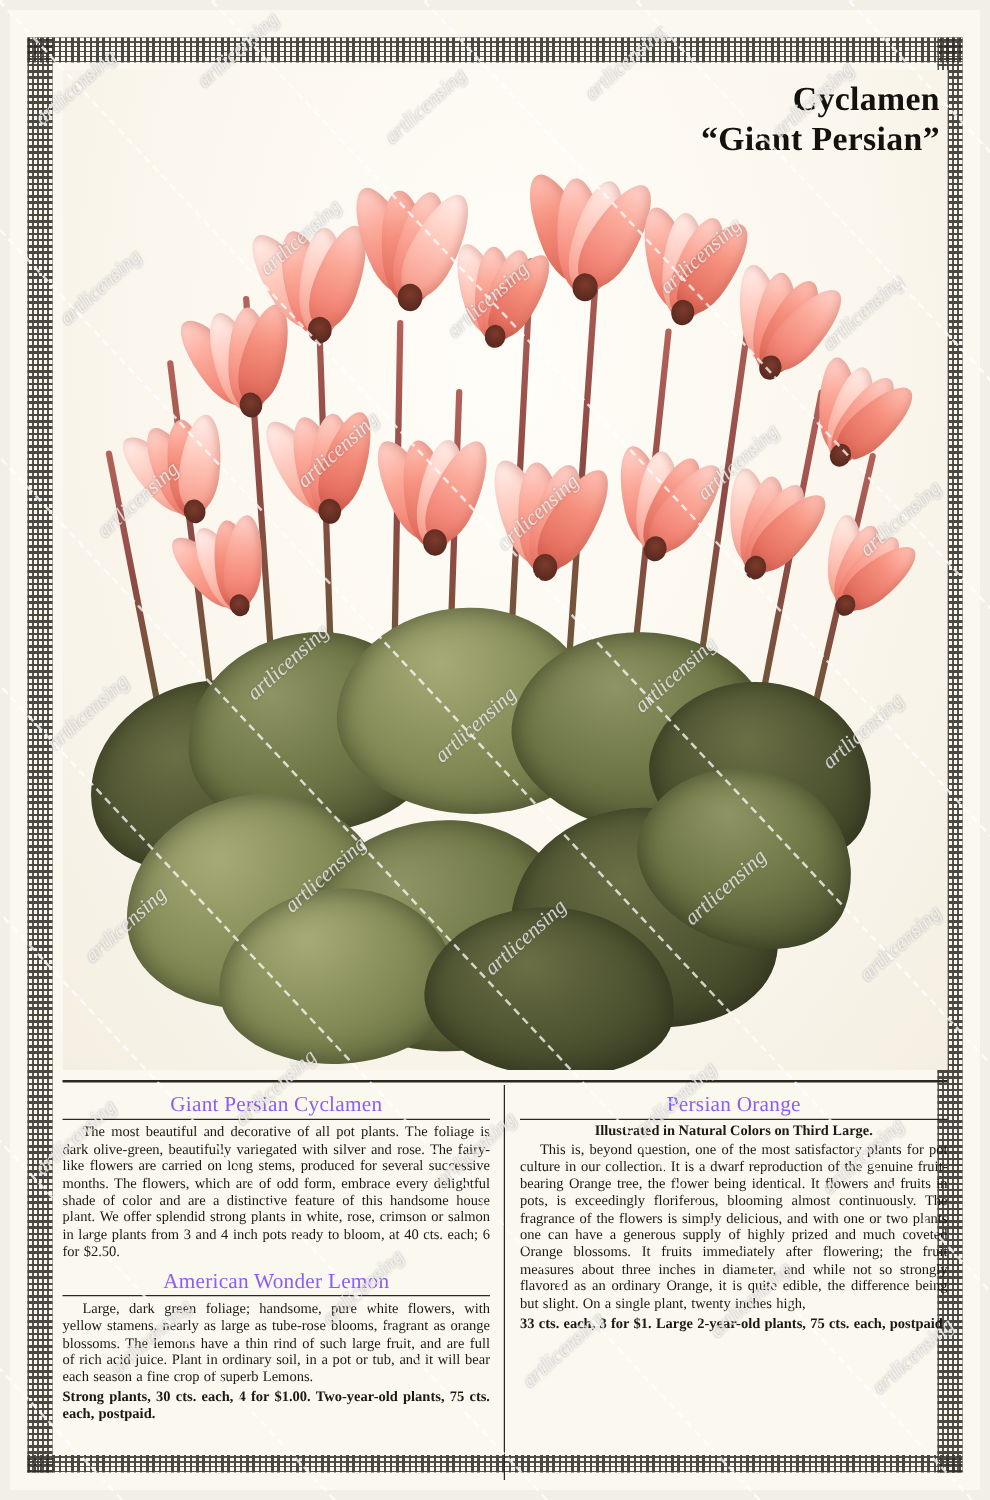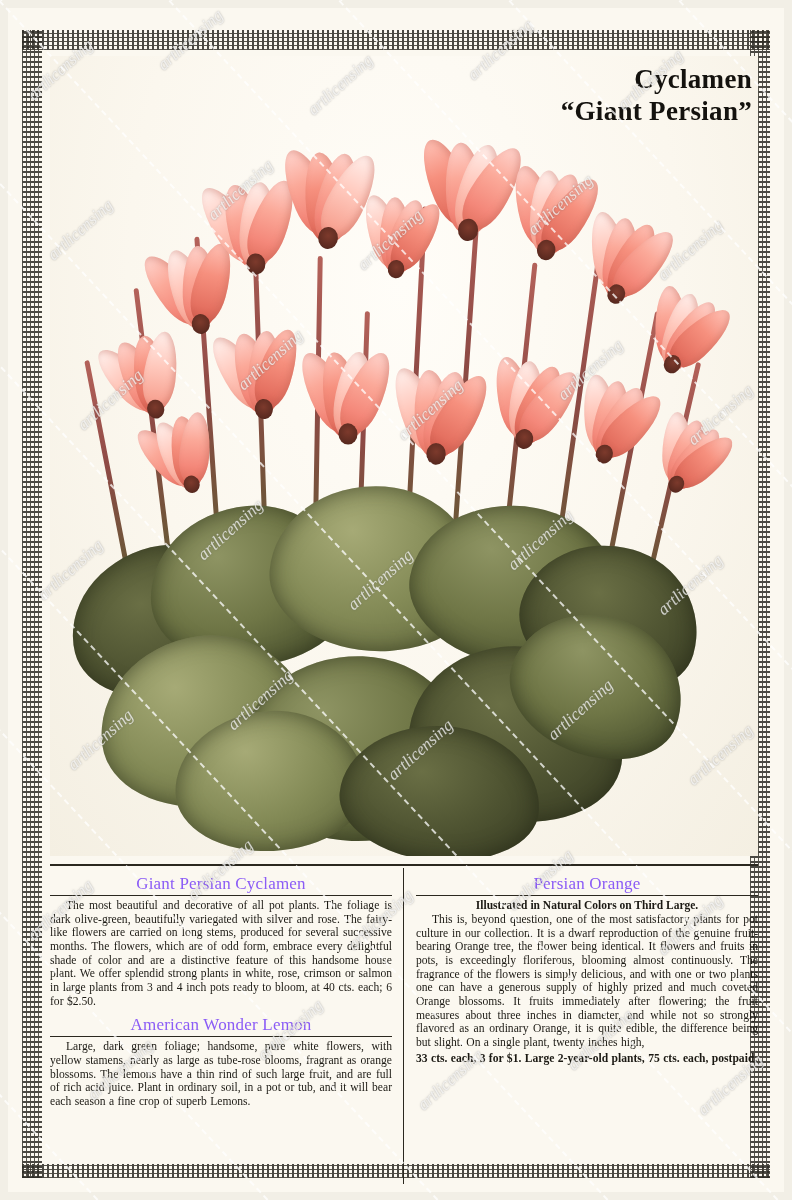--- a/index.html
+++ b/index.html
@@ -410,20 +410,21 @@
         <div class="col-divider"></div>
 
         <div class="col col-left">
           <div class="sec-title">Giant Persian Cyclamen</div>
           <div class="sec-rule"></div>
           <p class="body">The most beautiful and decorative of all pot plants. The foliage is dark olive-green, beautifully variegated with silver and rose. The fairy-like flowers are carried on long stems, produced for several successive months. The flowers, which are of odd form, embrace every delightful shade of color and are a distinctive feature of this handsome house plant. We offer splendid strong plants in white, rose, crimson or salmon in large plants from 3 and 4 inch pots ready to bloom, at 40 cts. each; 6 for $2.50.</p>
 
           <div class="sec-title" style="margin-top:7px;">American Wonder Lemon</div>
           <div class="sec-rule"></div>
           <p class="body">Large, dark green foliage; handsome, pure white flowers, with yellow stamens, nearly as large as tube-rose blooms, fragrant as orange blossoms. The lemons have a thin rind of such large fruit, and are full of rich acid juice. Plant in ordinary soil, in a pot or tub, and it will bear each season a fine crop of superb Lemons.</p>
+          <p class="body noindent bold">Strong plants, 30 cts. each, 4 for $1.00. Two-year-old plants, 75 cts. each, postpaid.</p>
         </div>
 
         <div class="col col-right">
           <div class="sec-title">Persian Orange</div>
           <div class="sec-rule"></div>
           <div class="sub-note">Illustrated in Natural Colors on Third Large.</div>
           <p class="body">This is, beyond question, one of the most satisfactory plants for pot culture in our collection. It is a dwarf reproduction of the genuine fruit-bearing Orange tree, the flower being identical. It flowers and fruits in pots, is exceedingly floriferous, blooming almost continuously. The fragrance of the flowers is simply delicious, and with one or two plants one can have a generous supply of highly prized and much coveted Orange blossoms. It fruits immediately after flowering; the fruit measures about three inches in diameter, and while not so strongly flavored as an ordinary Orange, it is quite edible, the difference being but slight. On a single plant, twenty inches high,</p>
           <p class="body noindent bold">33 cts. each, 3 for $1. Large 2-year-old plants, 75 cts. each, postpaid.</p>
         </div>
       </div>

